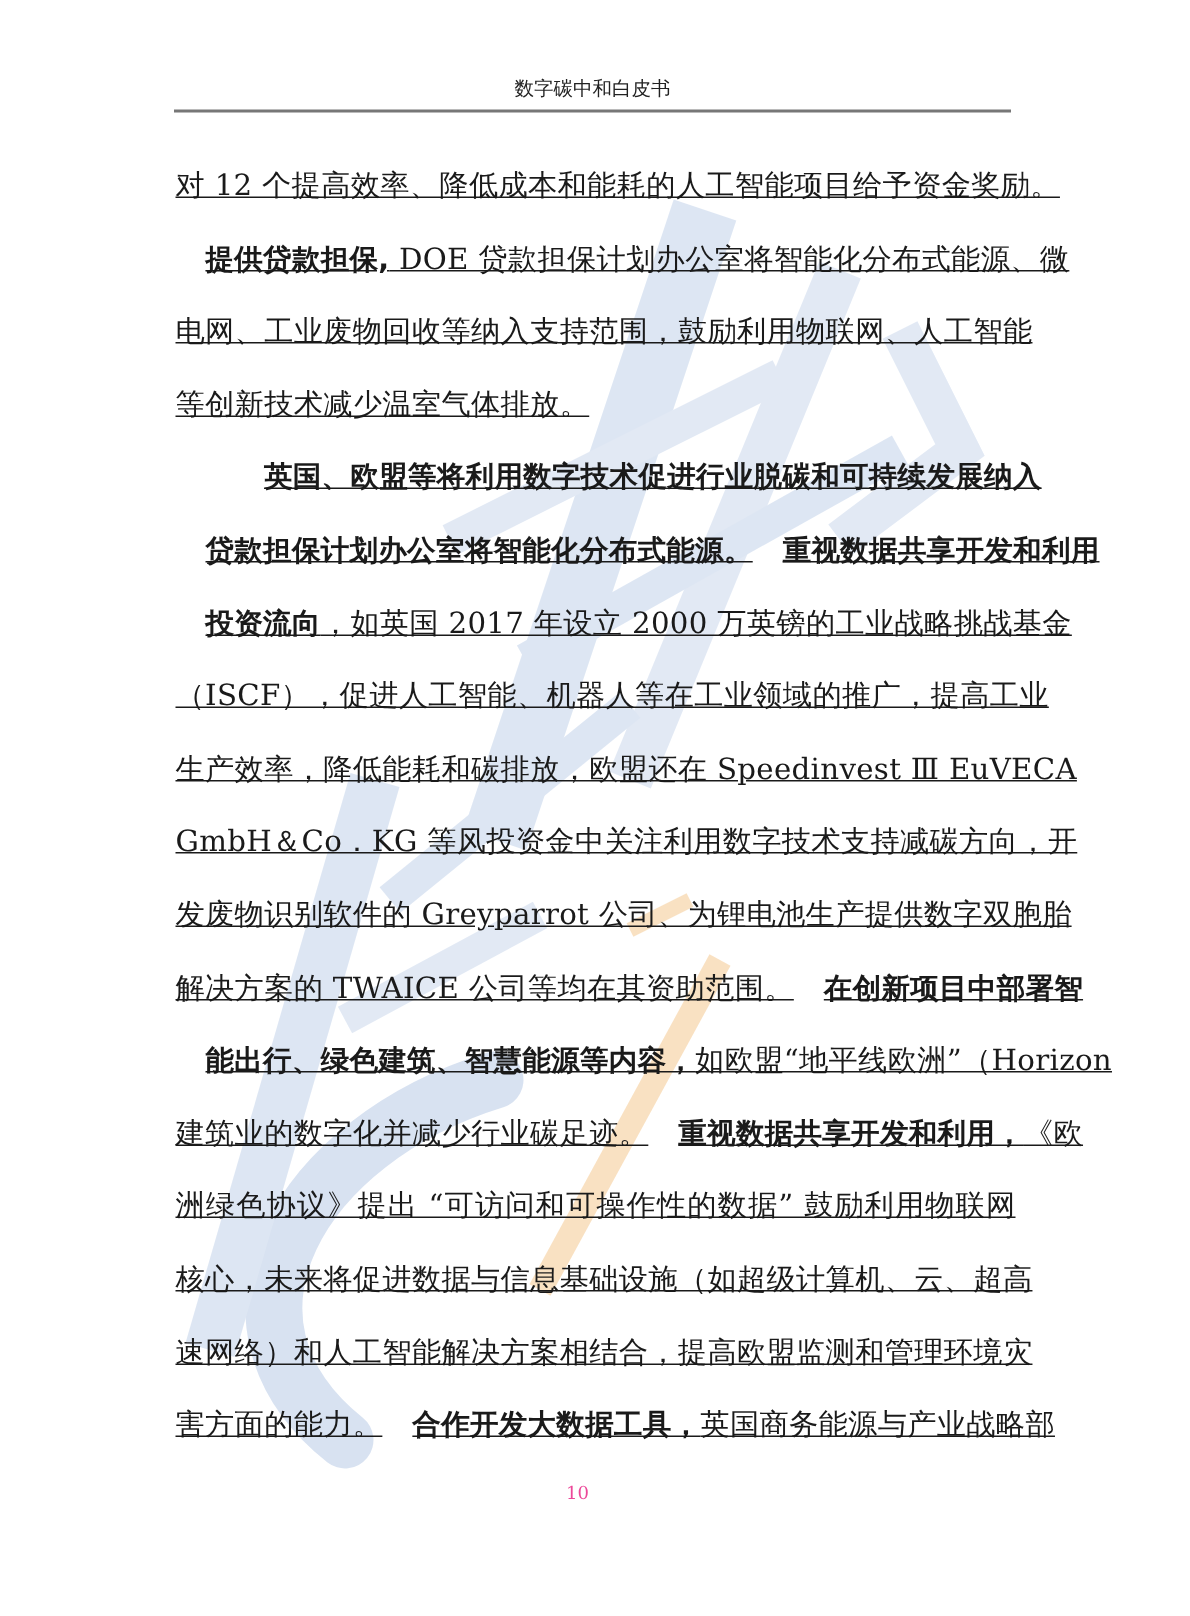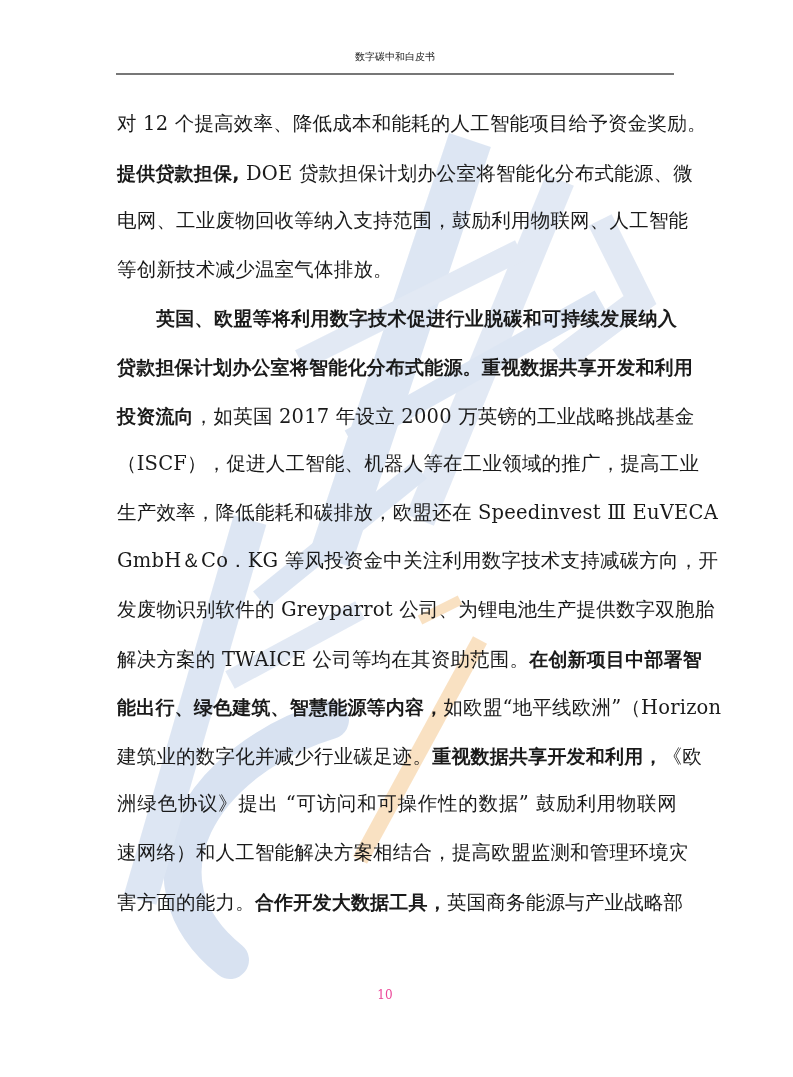--- a/index.html
+++ b/index.html
@@ -23,21 +23,21 @@
       height: 1077px;
       pointer-events: none;
       z-index: 0;
     }
     .header {
       position: absolute;
       left: 116px;
       top: 50px;
       width: 558px;
       text-align: center;
-      font-size: 10px;
+      font-size: 13px;
       color: #222;
       z-index: 2;
     }
     .header-rule {
       position: absolute;
       left: 116px;
       top: 73px;
       width: 558px;
       height: 2px;
       background: #777777;
@@ -52,31 +52,33 @@
     }
     .line {
       display: block;
       height: 48.6px;
       line-height: 48.6px;
       font-size: 19.5px;
       white-space: nowrap;
       text-align: justify;
       text-align-last: justify;
       letter-spacing: 0.2px;
+      text-decoration: underline;
     }
     .line.last {
       text-align-last: left;
     }
     .line.indent {
       padding-left: 39px;
     }
     .b {
       font-family: "DejaVu Sans", "Liberation Sans", sans-serif;
       font-weight: bold;
       font-size: 19px;
+      margin-left: 20px;
     }
     .page-number {
       position: absolute;
       left: 0;
       width: 770px;
       top: 988px;
       text-align: center;
       font-size: 12px;
       color: #ec4899;
       z-index: 2;
@@ -117,19 +119,20 @@
   <span class="line"><span class="b">贷款担保计划办公室将智能化分布式能源。</span><span class="b">重视数据共享开发和利用</span></span>
   <span class="line"><span class="b">投资流向</span><span>，如英国 2017 年设立 2000 万英镑的工业战略挑战基金</span></span>
   <span class="line"><span>（ISCF），促进人工智能、机器人等在工业领域的推广，提高工业</span></span>
   <span class="line"><span>生产效率，降低能耗和碳排放，欧盟还在 Speedinvest Ⅲ EuVECA</span></span>
   <span class="line"><span>GmbH＆Co．KG 等风投资金中关注利用数字技术支持减碳方向，开</span></span>
   <span class="line"><span>发废物识别软件的 Greyparrot 公司、为锂电池生产提供数字双胞胎</span></span>
   <span class="line"><span>解决方案的 TWAICE 公司等均在其资助范围。</span><span class="b">在创新项目中部署智</span></span>
   <span class="line"><span class="b">能出行、绿色建筑、智慧能源等内容，</span><span>如欧盟“地平线欧洲”（Horizon</span></span>
   <span class="line"><span>建筑业的数字化并减少行业碳足迹。</span><span class="b">重视数据共享开发和利用，</span><span>《欧</span></span>
   <span class="line"><span>洲绿色协议》提出 “可访问和可操作性的数据” 鼓励利用物联网</span></span>
+  <span class="line"><span>核心，未来将促进数据与信息基础设施（如超级计算机、云、超高</span></span>
   <span class="line"><span>速网络）和人工智能解决方案相结合，提高欧盟监测和管理环境灾</span></span>
   <span class="line"><span>害方面的能力。</span><span class="b">合作开发大数据工具，</span><span>英国商务能源与产业战略部</span></span>
   <span class="line"></span>
 
 </div>
 
 <div class="page-number">10</div>
 
 </body></html>

